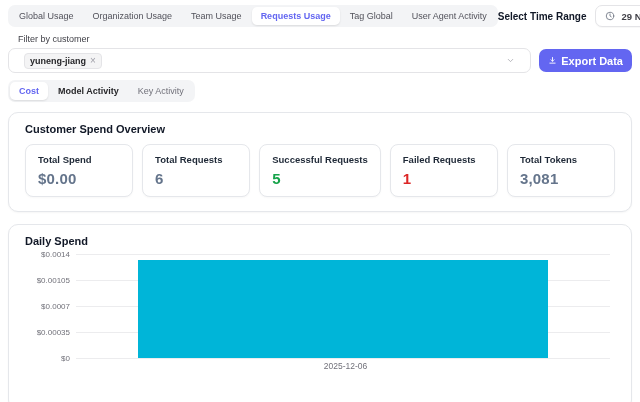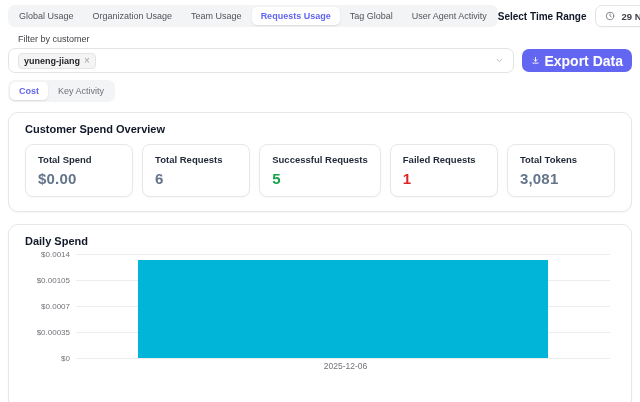--- a/index.html
+++ b/index.html
@@ -14,27 +14,27 @@
   .timerange { display:flex; align-items:center; gap:9px; }
   .timerange-label { font-size:10px; font-weight:700; color:#111827; white-space:nowrap; }
   .datepicker { width:180px; height:22px; border:1px solid #e4e4e7; border-radius:7px; background:#fff;
     display:flex; align-items:center; gap:6px; padding:0 9px; font-size:9.5px; font-weight:600; color:#3f3f46;
     box-shadow:0 1px 1px rgba(0,0,0,.03); cursor:pointer; }
 
   
   .filter-label { font-size:9px; color:#3f3f46; margin:7px 0 0 18px; }
   .filter-row { display:flex; align-items:center; margin:4px 8px 0 8px; gap:8px; }
   .customer-input { flex:1; height:25px; border:1px solid #e4e4e7; border-radius:7px; background:#fff;
-    display:flex; align-items:center; padding:0 9px; gap:6px; cursor:text; }
+    display:flex; align-items:center; padding:0 15px; gap:6px; cursor:text; }
   .tag { display:inline-flex; align-items:center; gap:4px; background:#f4f4f5; border:1px solid #e4e4e7;
     border-radius:4px; font-size:9px; font-weight:600; padding:2px 5px; color:#27272a; }
   .tag-x { color:#a1a1aa; font-size:10px; line-height:1; cursor:pointer; font-weight:400; }
   .input-chevron { margin-left:auto; display:flex; }
   .export-btn { height:23px; padding:0 9px; background:#6366f1; color:#fff; border:none; border-radius:7px;
-    font-size:14px; font-weight:700; font-family:inherit; display:flex; align-items:center; gap:4px; cursor:pointer; }
+    font-size:11px; font-weight:700; font-family:inherit; display:flex; align-items:center; gap:4px; cursor:pointer; }
 
   
   .subtabs { margin:7px 8px 4px 8px; }
   .subtab-dark { color:#27272a; font-weight:700; }
   .subtab-muted { color:#71717a; }
 
   
   .card { background:#fff; border:1px solid #e5e7eb; border-radius:10px; margin:0 8px;
     box-shadow:0 1px 2px rgba(0,0,0,.04); }
   .card-title { font-size:11px; font-weight:700; color:#111827; }
@@ -104,20 +104,21 @@
           <path d="M12 4v10M8 10l4 4 4-4M5 19h14"></path>
         </svg>
     </span>
     <span>Export Data</span>
   </button>
 </div>
 
 
 <div class="tabgroup subtabs">
   <span class="tab active">Cost</span>
+  <span class="tab subtab-dark">Model Activity</span>
   <span class="tab subtab-muted">Key Activity</span>
 </div>
 
 
 <div class="card overview-card">
   <div class="card-title">Customer Spend Overview</div>
   <div class="metrics">
     <div class="metric">
       <div class="metric-label">Total Spend</div>
       <div class="metric-value" style="color: rgb(100, 116, 139);">$0.00</div>

